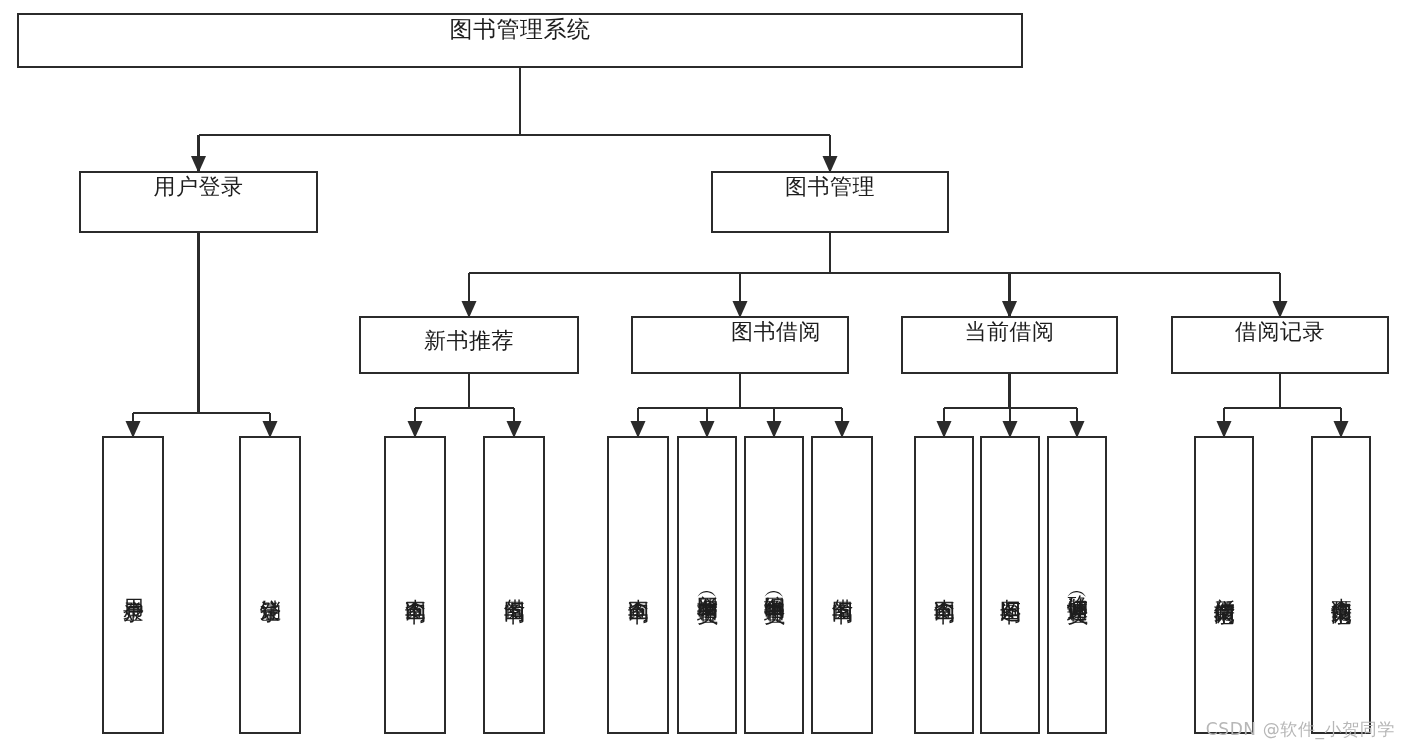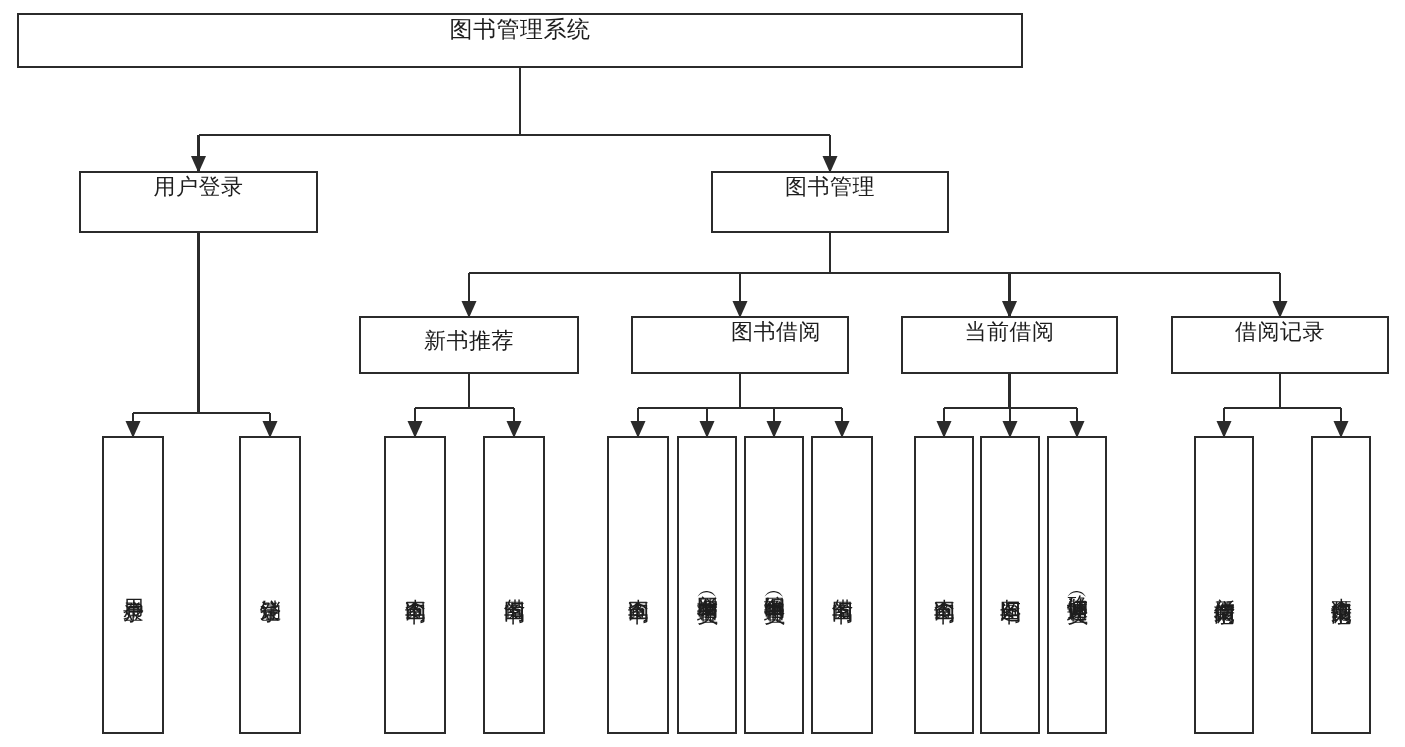--- a/index.html
+++ b/index.html
@@ -223,13 +223,14 @@
       <div class="vlabel-wrap" style="left: 1048px; top: 437px; width: 58px; height: 296px;">
         <span class="vlabel-text">确认归还（管理员）</span>
       </div>
       <div class="vlabel-wrap" style="left: 1195px; top: 437px; width: 58px; height: 296px;">
         <span class="vlabel-text">新增借阅记录</span>
       </div>
       <div class="vlabel-wrap" style="left: 1312px; top: 437px; width: 58px; height: 296px;">
         <span class="vlabel-text">查询借阅记录</span>
       </div>
     </div>
+  <div id="watermark">CSDN @软件_小贺同学</div>
 </div>
 
 </body></html>

